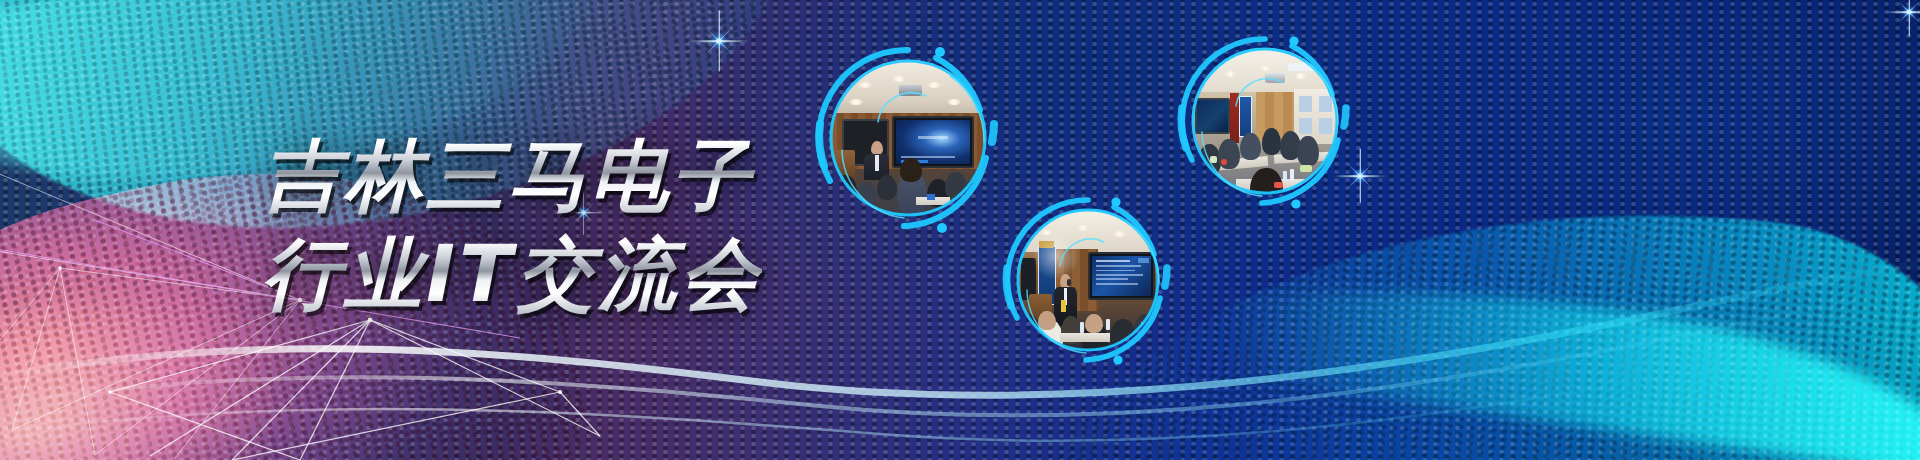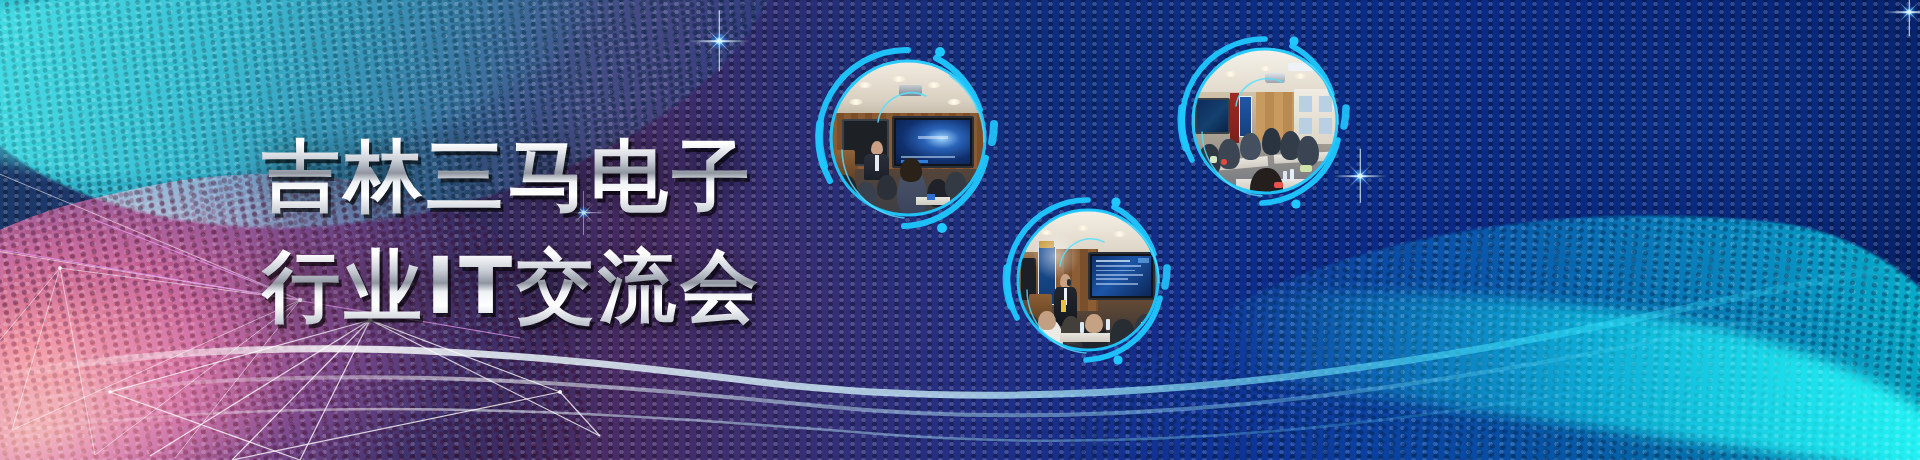--- a/index.html
+++ b/index.html
@@ -12,20 +12,21 @@
   #banner {
     position:relative; width:1920px; height:460px; overflow:hidden;
     background:
       radial-gradient(ellipse 900px 500px at 1680px 120px, #0a2f86 0%, rgba(10,47,134,0) 62%),
       radial-gradient(ellipse 760px 430px at 1080px 60px, #0b2d7d 0%, rgba(11,45,125,0) 65%),
       linear-gradient(100deg,
         #1b3a6b 0%, #20356c 10%, #2c2f66 20%,
         #3a2c63 28%, #4a2c66 34%, #3b2f72 42%,
         #1e2f86 54%, #0e2c8e 64%, #0a2487 74%,
         #071d72 84%, #061a5e 94%, #05174f 100%);
+    font-style: italic;
   }
 
   
   .dots {
     position:absolute; inset:0;
     background-image:radial-gradient(circle at 50% 50%, rgba(255,255,255,.16) 1.9px, rgba(255,255,255,0) 2.5px);
     background-size:11px 8px;
     mix-blend-mode:screen;
   }
   .dots.d2 {
@@ -153,21 +154,21 @@
       #f2f4f6 0%, #ffffff 16%, #c9ced6 34%,
       #8f959f 47%, #eef1f4 56%, #ffffff 70%,
       #cdd2d9 86%, #9aa0aa 100%);
     -webkit-background-clip:text;
     background-clip:text;
     color:transparent;
     -webkit-text-fill-color:transparent;
     filter:drop-shadow(3px 4px 0 rgba(0,0,0,.62)) drop-shadow(0 0 14px rgba(0,0,0,.45));
     white-space:nowrap;
   }
-  .hl-line.l2 { margin-top:14px; }
+  .hl-line.l2 { margin-top:2px; }
 
   
   .photo-node { position:absolute; z-index:25; }
   .ring-svg   { position:absolute; left:0; top:0; overflow:visible; }
   .photo-clip { position:absolute; border-radius:50%; overflow:hidden; }
 
   
   .scene { position:absolute; inset:0; }
   .ceiling  { position:absolute; left:0; top:0; width:100%; height:34%;
               background:linear-gradient(180deg,#efe9df 0%,#ddd5c8 70%,#cdc3b4 100%); }

